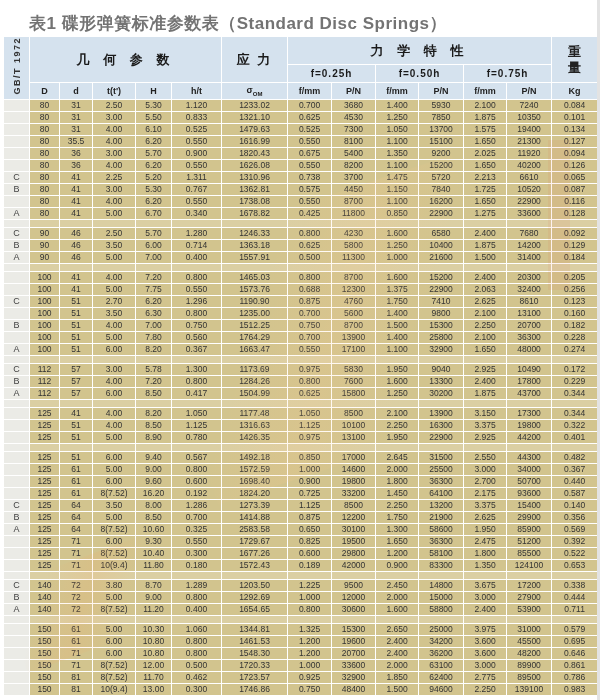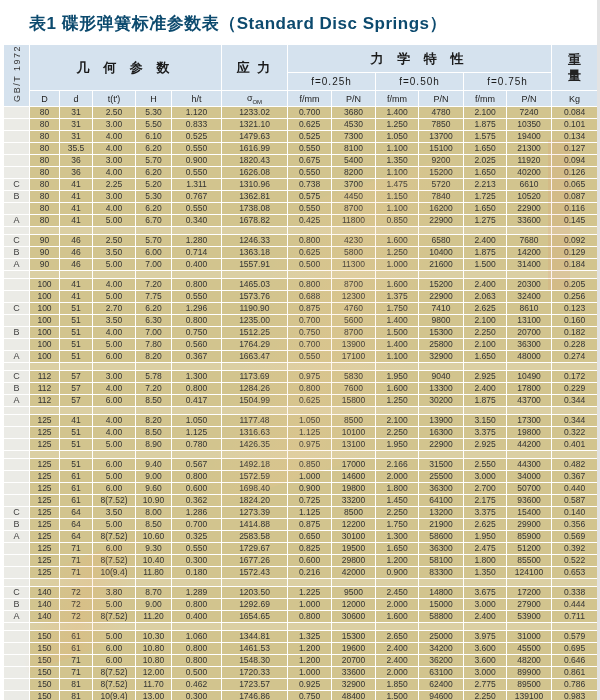--- a/index.html
+++ b/index.html
@@ -2,29 +2,29 @@
 <html><head>
 <meta charset="utf-8">
 <style>
   html,body{margin:0;padding:0;}
   body{
     width:600px;height:700px;overflow:hidden;position:relative;
     background:#ffffff;font-family:"Liberation Sans",sans-serif;
   }
   .page{padding:5px 2px 0 3px;position:relative;}
   .title{
-    font-size:17px;font-weight:bold;color:#0c4a6e;
-    padding:7px 2px 9px 26px;letter-spacing:0.5px;
+    font-size:17px;font-weight:bold;color:#737373;
+    padding:7px 2px 1px 26px;letter-spacing:0.5px;
     white-space:nowrap;
   }
   table{border-collapse:collapse;table-layout:fixed;width:595px;}
   th,td{padding:0;overflow:hidden;white-space:nowrap;}
   thead th{
     background:#d5e2ee;border:1px solid #ffffff;
-    font-weight:normal;color:#222;text-align:center;vertical-align:middle;
+    font-weight:bold;color:#222;text-align:center;vertical-align:middle;
   }
   th.group{font-size:13px;font-weight:bold;letter-spacing:5px;height:27px;color:#1a1a1a;}
   th.weight{font-size:13px;font-weight:bold;line-height:1.2;letter-spacing:0;}
   th.defl{font-size:10px;height:17px;letter-spacing:1px;color:#1a1a1a;}
   th.colh{font-size:9px;height:15px;color:#222;}
   th.gb{vertical-align:middle;}
   .gb-vert{
     writing-mode:vertical-rl;transform:rotate(180deg);
     font-size:9px;letter-spacing:1.5px;color:#333;margin:0 auto;display:inline-block;
   }
@@ -111,21 +111,21 @@
           <td class="series"></td>
           <td>80</td>
           <td>31</td>
           <td>2.50</td>
           <td>5.30</td>
           <td>1.120</td>
           <td>1233.02</td>
           <td>0.700</td>
           <td>3680</td>
           <td>1.400</td>
-          <td>4780</td>
+          <td>5930</td>
           <td>2.100</td>
           <td>7240</td>
           <td>0.084</td>
         </tr>
         <tr>
           <td class="series"></td>
           <td>80</td>
           <td>31</td>
           <td>3.00</td>
           <td>5.50</td>
@@ -258,21 +258,21 @@
           <td>5.00</td>
           <td>6.70</td>
           <td>0.340</td>
           <td>1678.82</td>
           <td>0.425</td>
           <td>11800</td>
           <td>0.850</td>
           <td>22900</td>
           <td>1.275</td>
           <td>33600</td>
-          <td>0.145</td>
+          <td>0.128</td>
         </tr>
         <tr class="sep">
           <td class="series"></td>
           <td></td>
           <td></td>
           <td></td>
           <td></td>
           <td></td>
           <td></td>
           <td></td>
@@ -606,21 +606,21 @@
         <tr>
           <td class="series"></td>
           <td>125</td>
           <td>51</td>
           <td>6.00</td>
           <td>9.40</td>
           <td>0.567</td>
           <td>1492.18</td>
           <td>0.850</td>
           <td>17000</td>
-          <td>2.166</td>
+          <td>2.645</td>
           <td>31500</td>
           <td>2.550</td>
           <td>44300</td>
           <td>0.482</td>
         </tr>
         <tr>
           <td class="series"></td>
           <td>125</td>
           <td>61</td>
           <td>5.00</td>
@@ -649,22 +649,22 @@
           <td>36300</td>
           <td>2.700</td>
           <td>50700</td>
           <td>0.440</td>
         </tr>
         <tr>
           <td class="series"></td>
           <td>125</td>
           <td>61</td>
           <td>8(7.52)</td>
-          <td>10.90</td>
-          <td>0.362</td>
+          <td>16.20</td>
+          <td>0.192</td>
           <td>1824.20</td>
           <td>0.725</td>
           <td>33200</td>
           <td>1.450</td>
           <td>64100</td>
           <td>2.175</td>
           <td>93600</td>
           <td>0.587</td>
         </tr>
         <tr>
@@ -748,21 +748,21 @@
           <td>0.522</td>
         </tr>
         <tr>
           <td class="series"></td>
           <td>125</td>
           <td>71</td>
           <td>10(9.4)</td>
           <td>11.80</td>
           <td>0.180</td>
           <td>1572.43</td>
-          <td>0.216</td>
+          <td>0.189</td>
           <td>42000</td>
           <td>0.900</td>
           <td>83300</td>
           <td>1.350</td>
           <td>124100</td>
           <td>0.653</td>
         </tr>
         <tr class="sep">
           <td class="series"></td>
           <td></td>

